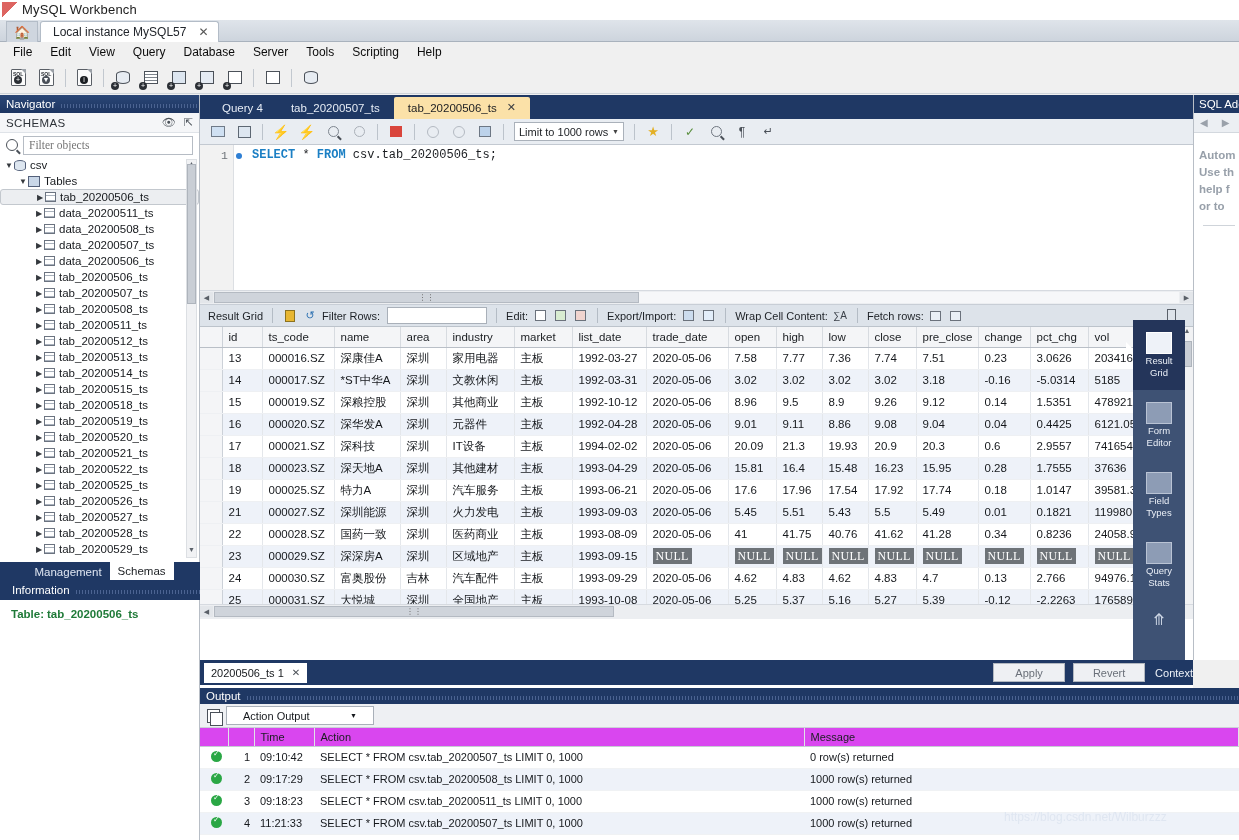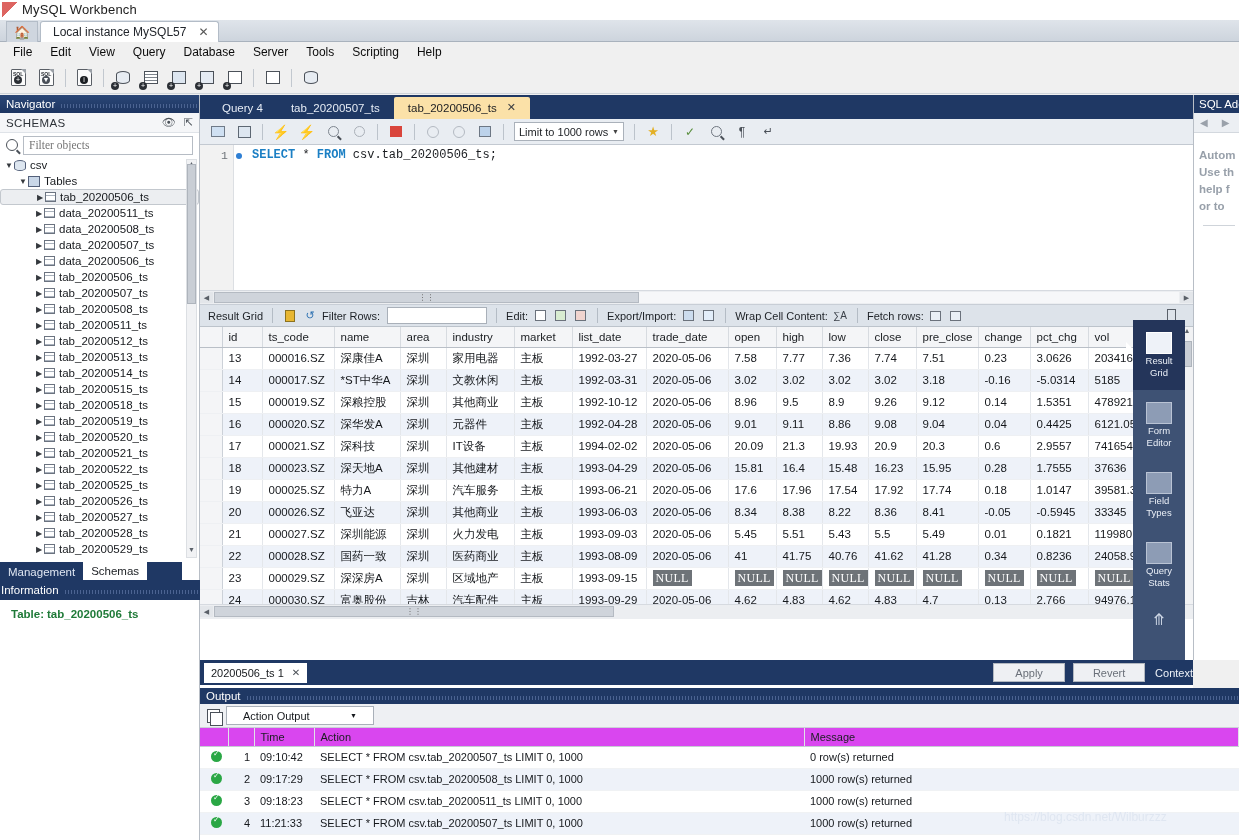--- a/index.html
+++ b/index.html
@@ -143,28 +143,28 @@
   .db-ico { width:12px; height:11px; margin-right:4px; background:#dde6f0; border:1.2px solid #53607a; border-radius:50%/28%; flex:none; }
   .tbls-ico { width:12px; height:11px; margin-right:4px; background:#c9d7e8; border:1.2px solid #53607a; flex:none; position:relative; }
   .tbl-ico { width:11px; height:10px; margin-right:4px; background:#fff; border:1.1px solid #6b7380; flex:none;
     background-image: repeating-linear-gradient(#fff 0 2px,#aab2bd 2px 2.6px); }
   .nav-scroll {
     position:absolute; right:2px; top:64px; width:11px; bottom:42px; background:#f1f2f4; border:1px solid #dcdfe3;
   }
   .nav-thumb { position:absolute; left:0; top:4px; width:9px; height:140px; background:#c9ced5; border:1px solid #aeb4bc; }
   .nav-arrow { position:absolute; left:0; width:9px; height:11px; text-align:center; font-size:7px; color:#5b616a; }
   .navtabs {
-    position:absolute; left:0; bottom:20px; width:182px; height:18px; background:#1f3864;
-    display:flex; align-items:flex-end;
+    position:absolute; left:0; bottom:20px; width:200px; height:18px; background:#1f3864;
+    display:flex; align-items:flex-end;justify-content:center;
   }
   .navtab { font-size:11.5px; color:#dfe6f2; padding:2px 8px; }
   .navtab.act { background:#ffffff; color:#1a1d21; height:18px; display:flex; align-items:center; }
   .info-bar {
     position:absolute; left:0; bottom:0; width:200px; height:20px; background:#1f3864; color:#fff;
-    font-size:11.5px; display:flex; align-items:center; padding-left:1px;
+    font-size:11.5px; display:flex; align-items:center; padding-left:12px;
   }
   .info-bar .dots { flex:1; margin-left:6px; height:7px;
     background-image: repeating-linear-gradient(90deg,#4b6391 0 1px, transparent 1px 3px);
     background-position:0 3px; background-repeat:repeat-x; }
   .info-panel {
     position:absolute; left:0; top:600px; width:200px; height:240px; background:#ffffff;
     border-right:1px solid #b8bec6; z-index:3; padding:8px 0 0 8px;
   }
   .info-tbl { font-size:11.5px; color:#121417; font-weight:bold; }
   .info-tbl span { color:#1f7a38; font-weight:bold; margin-left:3px; }
@@ -851,39 +851,20 @@
               <td style="width: 74px;">1993-06-21</td>
               <td style="width: 82px;">2020-05-06</td>
               <td style="width: 48px;">17.6</td>
               <td style="width: 46px;">17.96</td>
               <td style="width: 46px;">17.54</td>
               <td style="width: 48px;">17.92</td>
               <td style="width: 62px;">17.74</td>
               <td style="width: 52px;">0.18</td>
               <td style="width: 58px;">1.0147</td>
               <td style="width: 70px;">39581.3</td>
-            </tr>
-            <tr>
-              <td class="rowhdr"></td>
-              <td style="width: 40px;">20</td>
-              <td style="width: 72px;">000026.SZ</td>
-              <td style="width: 66px;">飞亚达</td>
-              <td style="width: 46px;">深圳</td>
-              <td style="width: 68px;">其他商业</td>
-              <td style="width: 58px;">主板</td>
-              <td style="width: 74px;">1993-06-03</td>
-              <td style="width: 82px;">2020-05-06</td>
-              <td style="width: 48px;">8.34</td>
-              <td style="width: 46px;">8.38</td>
-              <td style="width: 46px;">8.22</td>
-              <td style="width: 48px;">8.36</td>
-              <td style="width: 62px;">8.41</td>
-              <td style="width: 52px;">-0.05</td>
-              <td style="width: 58px;">-0.5945</td>
-              <td style="width: 70px;">33345</td>
             </tr>
             <tr>
               <td class="rowhdr"></td>
               <td style="width: 40px;">21</td>
               <td style="width: 72px;">000027.SZ</td>
               <td style="width: 66px;">深圳能源</td>
               <td style="width: 46px;">深圳</td>
               <td style="width: 68px;">火力发电</td>
               <td style="width: 58px;">主板</td>
               <td style="width: 74px;">1993-09-03</td>

